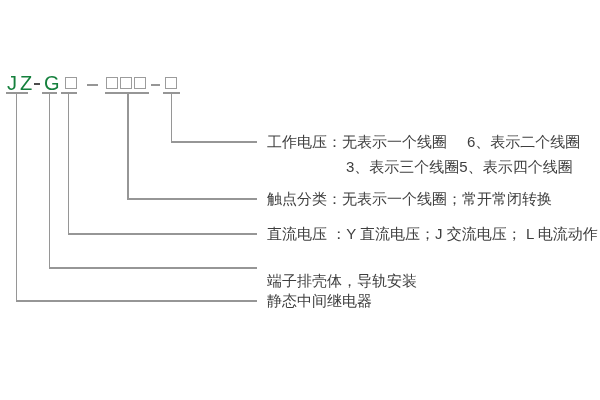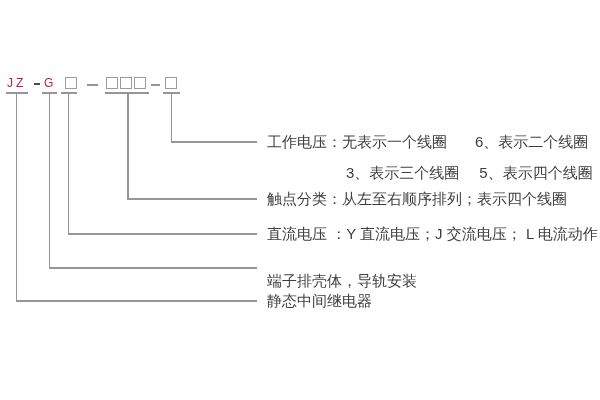--- a/index.html
+++ b/index.html
@@ -2,21 +2,21 @@
 <html><head>
 <meta charset="utf-8">
 <style>
   html,body{margin:0;padding:0;background:#ffffff;}
   .canvas{
     position:relative;width:600px;height:400px;background:#ffffff;
     font-family:"Liberation Sans","DejaVu Sans",sans-serif;
     overflow:hidden;
   }
   .code{
-    position:absolute;font-size:12px;line-height:16px;color:#be185d;
+    position:absolute;font-size:20px;line-height:16px;color:#15803d;
     letter-spacing:3px;white-space:nowrap;
   }
   .pbox{
     position:absolute;width:12px;height:12px;box-sizing:border-box;
     border:1.5px solid #9c9c9c;background:#ffffff;
   }
   .dash{position:absolute;height:1.5px;background:#969696;}
   .dash-dark{position:absolute;height:2px;background:#4c4c4c;}
   .uline{position:absolute;height:1.5px;background:#969696;}
   .vline{position:absolute;width:1.5px;background:#969696;}
@@ -55,31 +55,31 @@
   <div class="vline" style="left:67.5px;top:93px;height:141.5px;"></div>
   <div class="vline" style="left:127px;top:93px;height:106.5px;"></div>
   <div class="vline" style="left:170.5px;top:93px;height:49.5px;"></div>
 
   <div class="hline" style="left:170.5px;top:141px;width:86.5px;"></div>
   <div class="hline" style="left:127px;top:198px;width:130px;"></div>
   <div class="hline" style="left:67.5px;top:233px;width:189.5px;"></div>
   <div class="hline" style="left:48.5px;top:267px;width:208.5px;"></div>
   <div class="hline" style="left:15.5px;top:300px;width:241.5px;"></div>
 
-  <div class="lbl" style="left:267px;top:134px;gap:28px;">
+  <div class="lbl" style="left:267px;top:134px;gap:20px;">
     <span>工作电压：无表示一个线圈</span>
     <span>6、表示二个线圈</span>
   </div>
-  <div class="lbl" style="left:346px;top:165px;gap:20px;">
+  <div class="lbl" style="left:346px;top:159px;">
     <span>3、表示三个线圈</span>
     <span>5、表示四个线圈</span>
   </div>
 
   <div class="lbl" style="left:267px;top:191px;">
-    <span>触点分类：从左至右顺序排列；表示四个线圈</span>
+    <span>触点分类：无表示一个线圈；常开常闭转换</span>
   </div>
 
   <div class="lbl" style="left:267px;top:226px;">
     <span>直流电压 ：Y 直流电压；J 交流电压； L 电流动作</span>
   </div>
 
   <div class="lbl" style="left:267px;top:273px;">
     <span>端子排壳体，导轨安装</span>
   </div>
 

